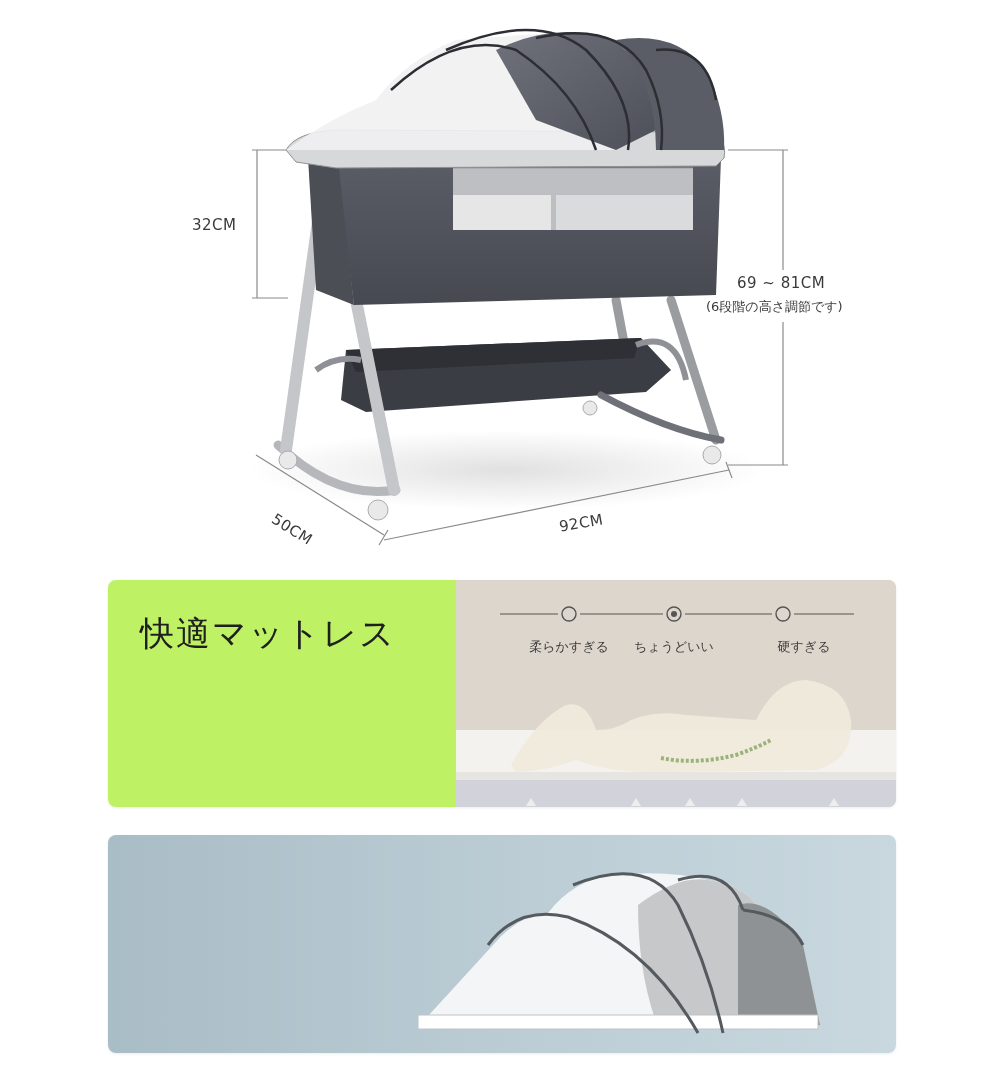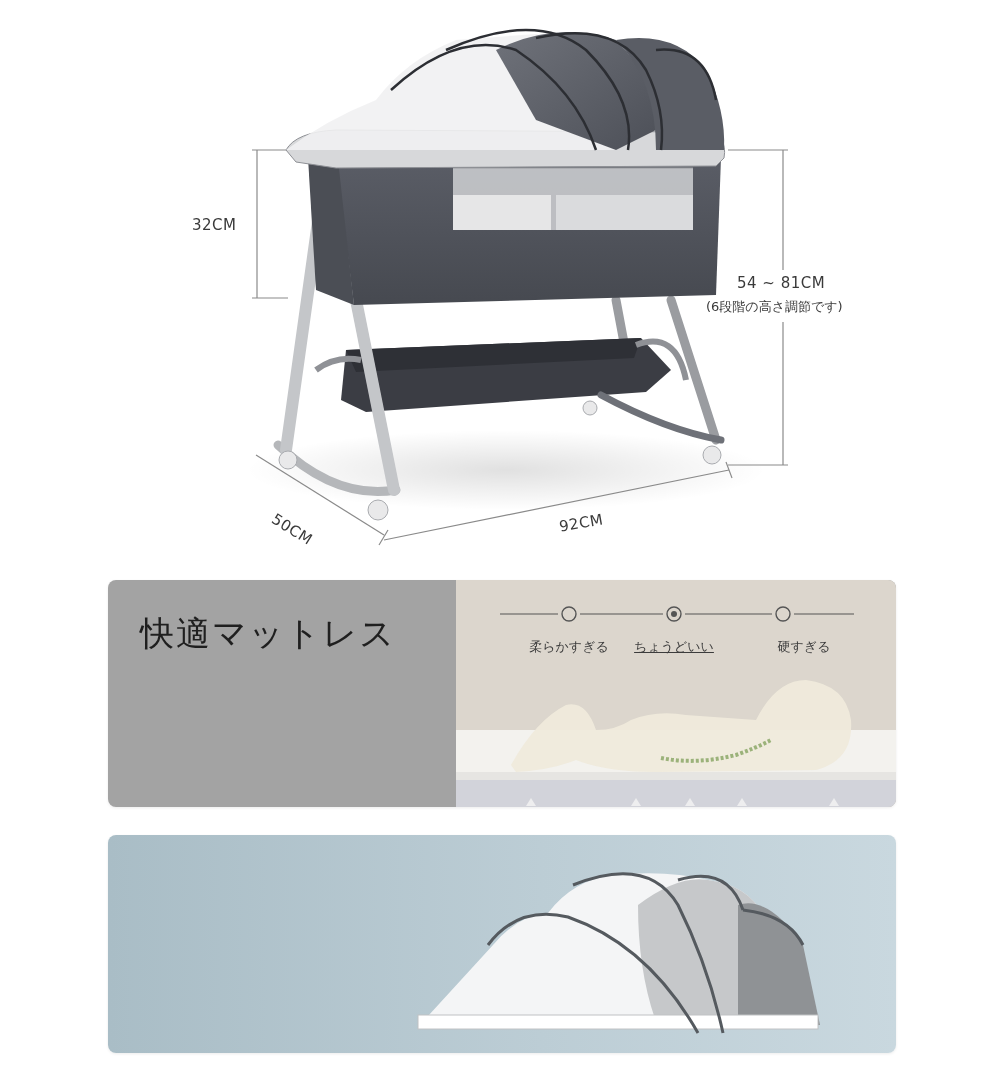--- a/index.html
+++ b/index.html
@@ -1,21 +1,21 @@
 <!DOCTYPE html>
 <html><head>
 <meta charset="utf-8">
 <style>
   html,body{margin:0;padding:0;background:#ffffff;}
   body{width:1004px;height:1080px;position:relative;overflow:hidden;font-family:"DejaVu Sans","Liberation Sans",sans-serif;}
   .abs{position:absolute;}
   .dim-label{position:absolute;color:#3a3a3a;font-size:15px;letter-spacing:0.5px;white-space:nowrap;}
   .dim-note{position:absolute;color:#3a3a3a;font-size:13px;white-space:nowrap;}
   .panel{position:absolute;border-radius:8px;overflow:hidden;}
-  #panel-mattress{left:108px;top:580px;width:788px;height:227px;background:#a3a3a3;box-shadow:0 1px 3px rgba(0,0,0,0.08);}
+  #panel-mattress{left:108px;top:580px;width:788px;height:227px;background:#bef264;box-shadow:0 1px 3px rgba(0,0,0,0.08);}
   #panel-net{left:108px;top:835px;width:788px;height:218px;background:linear-gradient(90deg,#a9bdc6 0%,#bccdd5 55%,#c9d8df 100%);box-shadow:0 1px 3px rgba(0,0,0,0.08);}
   .panel-title{position:absolute;color:#1f1f1f;font-size:34px;letter-spacing:2px;line-height:1.25;white-space:nowrap;}
   .mat-right{position:absolute;left:348px;top:0;width:440px;height:227px;background:#dcd6cd;}
   .scale{position:absolute;left:0;top:20px;width:368px;height:60px;}
   .scale-label{position:absolute;top:38px;font-size:13px;color:#3c3c3c;white-space:nowrap;transform:translateX(-50%);}
 </style>
 </head>
 <body>
 
 <div class="abs" style="left:16px;top:0;width:1004px;height:560px;">
@@ -93,21 +93,21 @@
     <path d="M600 40 Q 660 30 690 70 Q 710 110 708 150 L 640 150 Q 640 80 600 40 Z" fill="#5a5d65"></path>
     <g stroke="#2c2e33" stroke-width="2.5" fill="none">
       <path d="M375 90 Q 440 30 500 50 Q 560 90 580 150"></path>
       <path d="M430 50 Q 520 10 570 50 Q 620 100 612 150"></path>
       <path d="M520 38 Q 600 20 630 70 Q 650 110 645 150"></path>
       <path d="M640 50 Q 690 45 700 100"></path>
     </g>
   </svg>
 
   <div class="dim-label" style="left:176px;top:216px;">32CM</div>
-  <div class="dim-label" style="left:721px;top:274px;">54 ~ 81CM</div>
+  <div class="dim-label" style="left:721px;top:274px;">69 ~ 81CM</div>
   <div class="dim-note" style="left:690px;top:298px;text-align:right;">(6段階の高さ調節です)</div>
   <div class="dim-label" style="left:262px;top:510px;transform:rotate(32deg);transform-origin:left top;">50CM</div>
   <div class="dim-label" style="left:543px;top:514px;transform:rotate(-10deg);">92CM</div>
 </div>
 
 <div class="panel" id="panel-mattress">
   <div class="panel-title" style="left:32px;top:32px;">快適マットレス</div>
 
   <div class="mat-right">
     <div class="scale">
@@ -123,21 +123,21 @@
           <circle cx="9" cy="9" r="7" fill="none" stroke="#555" stroke-width="1.4"></circle>
         </svg>
       <svg width="18" height="18" style="position:absolute;left:209px;top:5px;">
           <circle cx="9" cy="9" r="7" fill="none" stroke="#555" stroke-width="1.4"></circle>
           <circle cx="9" cy="9" r="3" fill="#555"></circle>
         </svg>
       <svg width="18" height="18" style="position:absolute;left:318px;top:5px;">
           <circle cx="9" cy="9" r="7" fill="none" stroke="#555" stroke-width="1.4"></circle>
         </svg>
       <div class="scale-label" style="left:113px;">柔らかすぎる</div>
-      <div class="scale-label" style="left:218px;text-decoration:underline;">ちょうどいい</div>
+      <div class="scale-label" style="left:218px;">ちょうどいい</div>
       <div class="scale-label" style="left:348px;">硬すぎる</div>
     </div>
 
     <svg width="440" height="227" style="position:absolute;left:0;top:0;">
 
       <rect x="0" y="150" width="440" height="45" fill="#f3f2ee"></rect>
       <rect x="0" y="192" width="440" height="10" fill="#e6e5e2"></rect>
       <rect x="0" y="200" width="440" height="27" fill="#d2d3da"></rect>
       <g fill="#eeeeef">
         <polygon points="75,218 70,226 80,226"></polygon>

